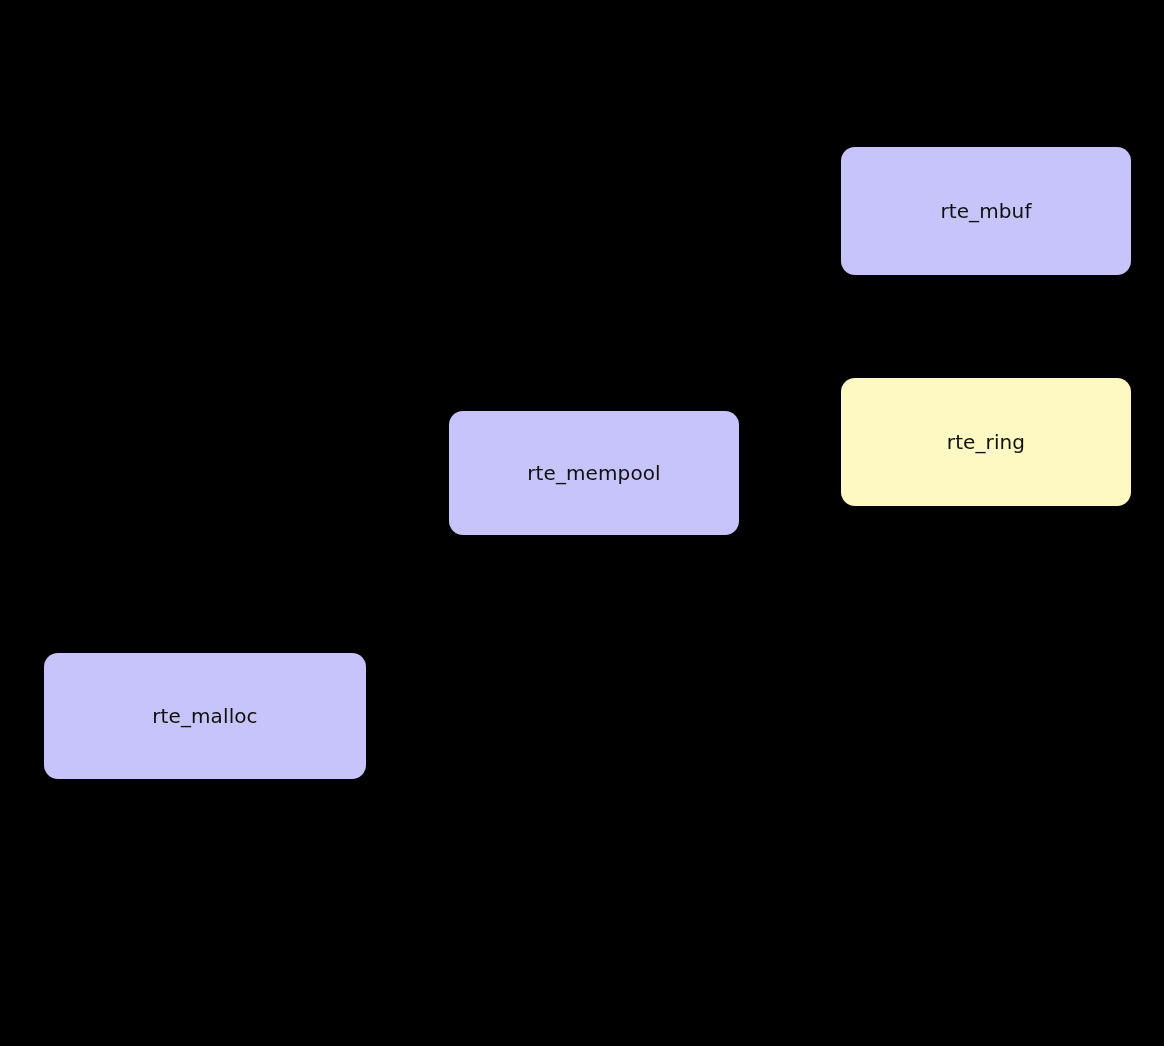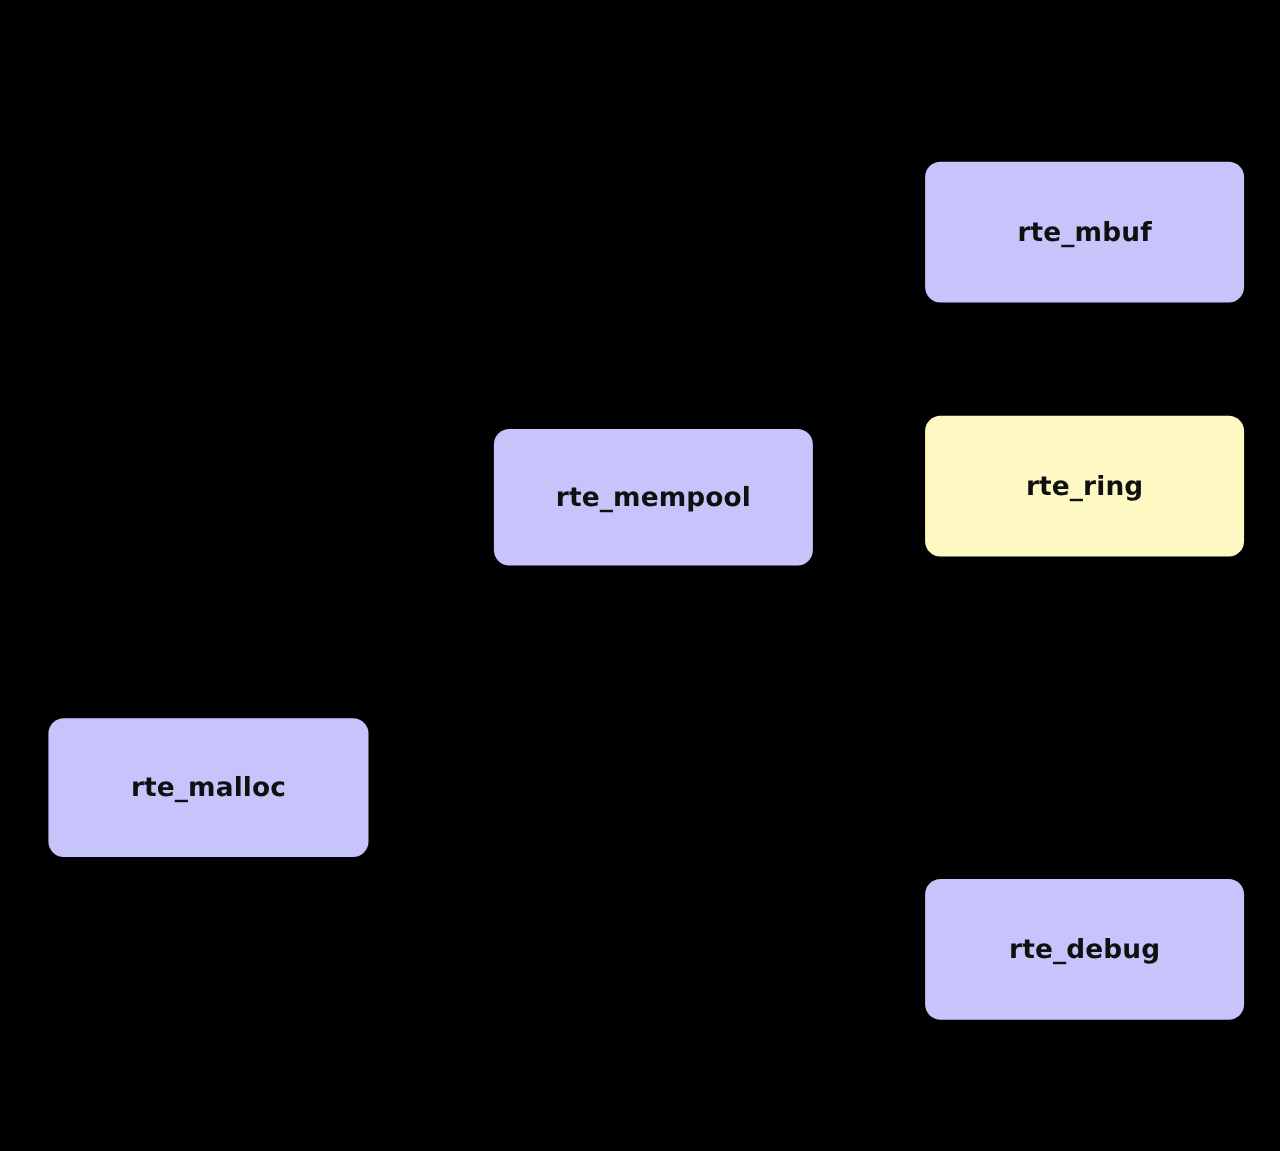--- a/index.html
+++ b/index.html
@@ -31,23 +31,23 @@
     box-sizing: border-box;
     background: #C6C4FB;
     border-radius: 14px;
     display: flex;
     align-items: center;
     justify-content: center;
     z-index: 5;
   }
   .node-label {
     color: #101010;
-    font-size: 24px;
+    font-size: 20px;
     font-family: "DejaVu Sans", "Liberation Sans", sans-serif;
-    font-weight: 700;
+    font-weight: 400;
     line-height: 1;
     letter-spacing: 0.1px;
     white-space: nowrap;
     text-align: center;
   }
 </style>
 </head>
 <body>
 
 <div id="diagram-canvas" style="background: rgb(0, 0, 0);">
@@ -68,30 +68,27 @@
       <path d="M 841 442 L 790 442 L 790 620 L 690 620 L 690 647"></path>
       <path d="M 739 770 L 790 770 L 790 863 L 835 863"></path>
     </g>
   </svg>
 
   <div class="node-box" style="left: 841px; top: 147px; width: 290px; height: 128px; background: rgb(198, 196, 251);">
     <span class="node-label" style="color: rgb(16, 16, 16);">rte_mbuf</span>
   </div>
 
 
-  <div class="node-box" style="left: 449px; top: 390px; width: 290px; height: 124px; background: rgb(198, 196, 251);">
+  <div class="node-box" style="left: 449px; top: 411px; width: 290px; height: 124px; background: rgb(198, 196, 251);">
     <span class="node-label" style="color: rgb(16, 16, 16);">rte_mempool</span>
   </div>
 
   <div class="node-box" style="left: 841px; top: 378px; width: 290px; height: 128px; background: #fef9c3;">
     <span class="node-label" style="color: rgb(16, 16, 16);">rte_ring</span>
   </div>
 
-  <div class="node-box" style="left: 44px; top: 653px; width: 291px; height: 126px; background: rgb(198, 196, 251); align-items: center;">
+  <div class="node-box" style="left: 44px; top: 653px; width: 322px; height: 126px; background: rgb(198, 196, 251); align-items: center;">
     <span class="node-label" style="color: rgb(16, 16, 16);">rte_malloc</span>
   </div>
 
 
-  <div class="node-box" style="left: 841px; top: 799px; width: 290px; height: 128px; background: rgb(198, 196, 251);">
-    <span class="node-label" style="color: rgb(16, 16, 16);">rte_debug</span>
-  </div>
 
 </div>
 
 </body></html>

